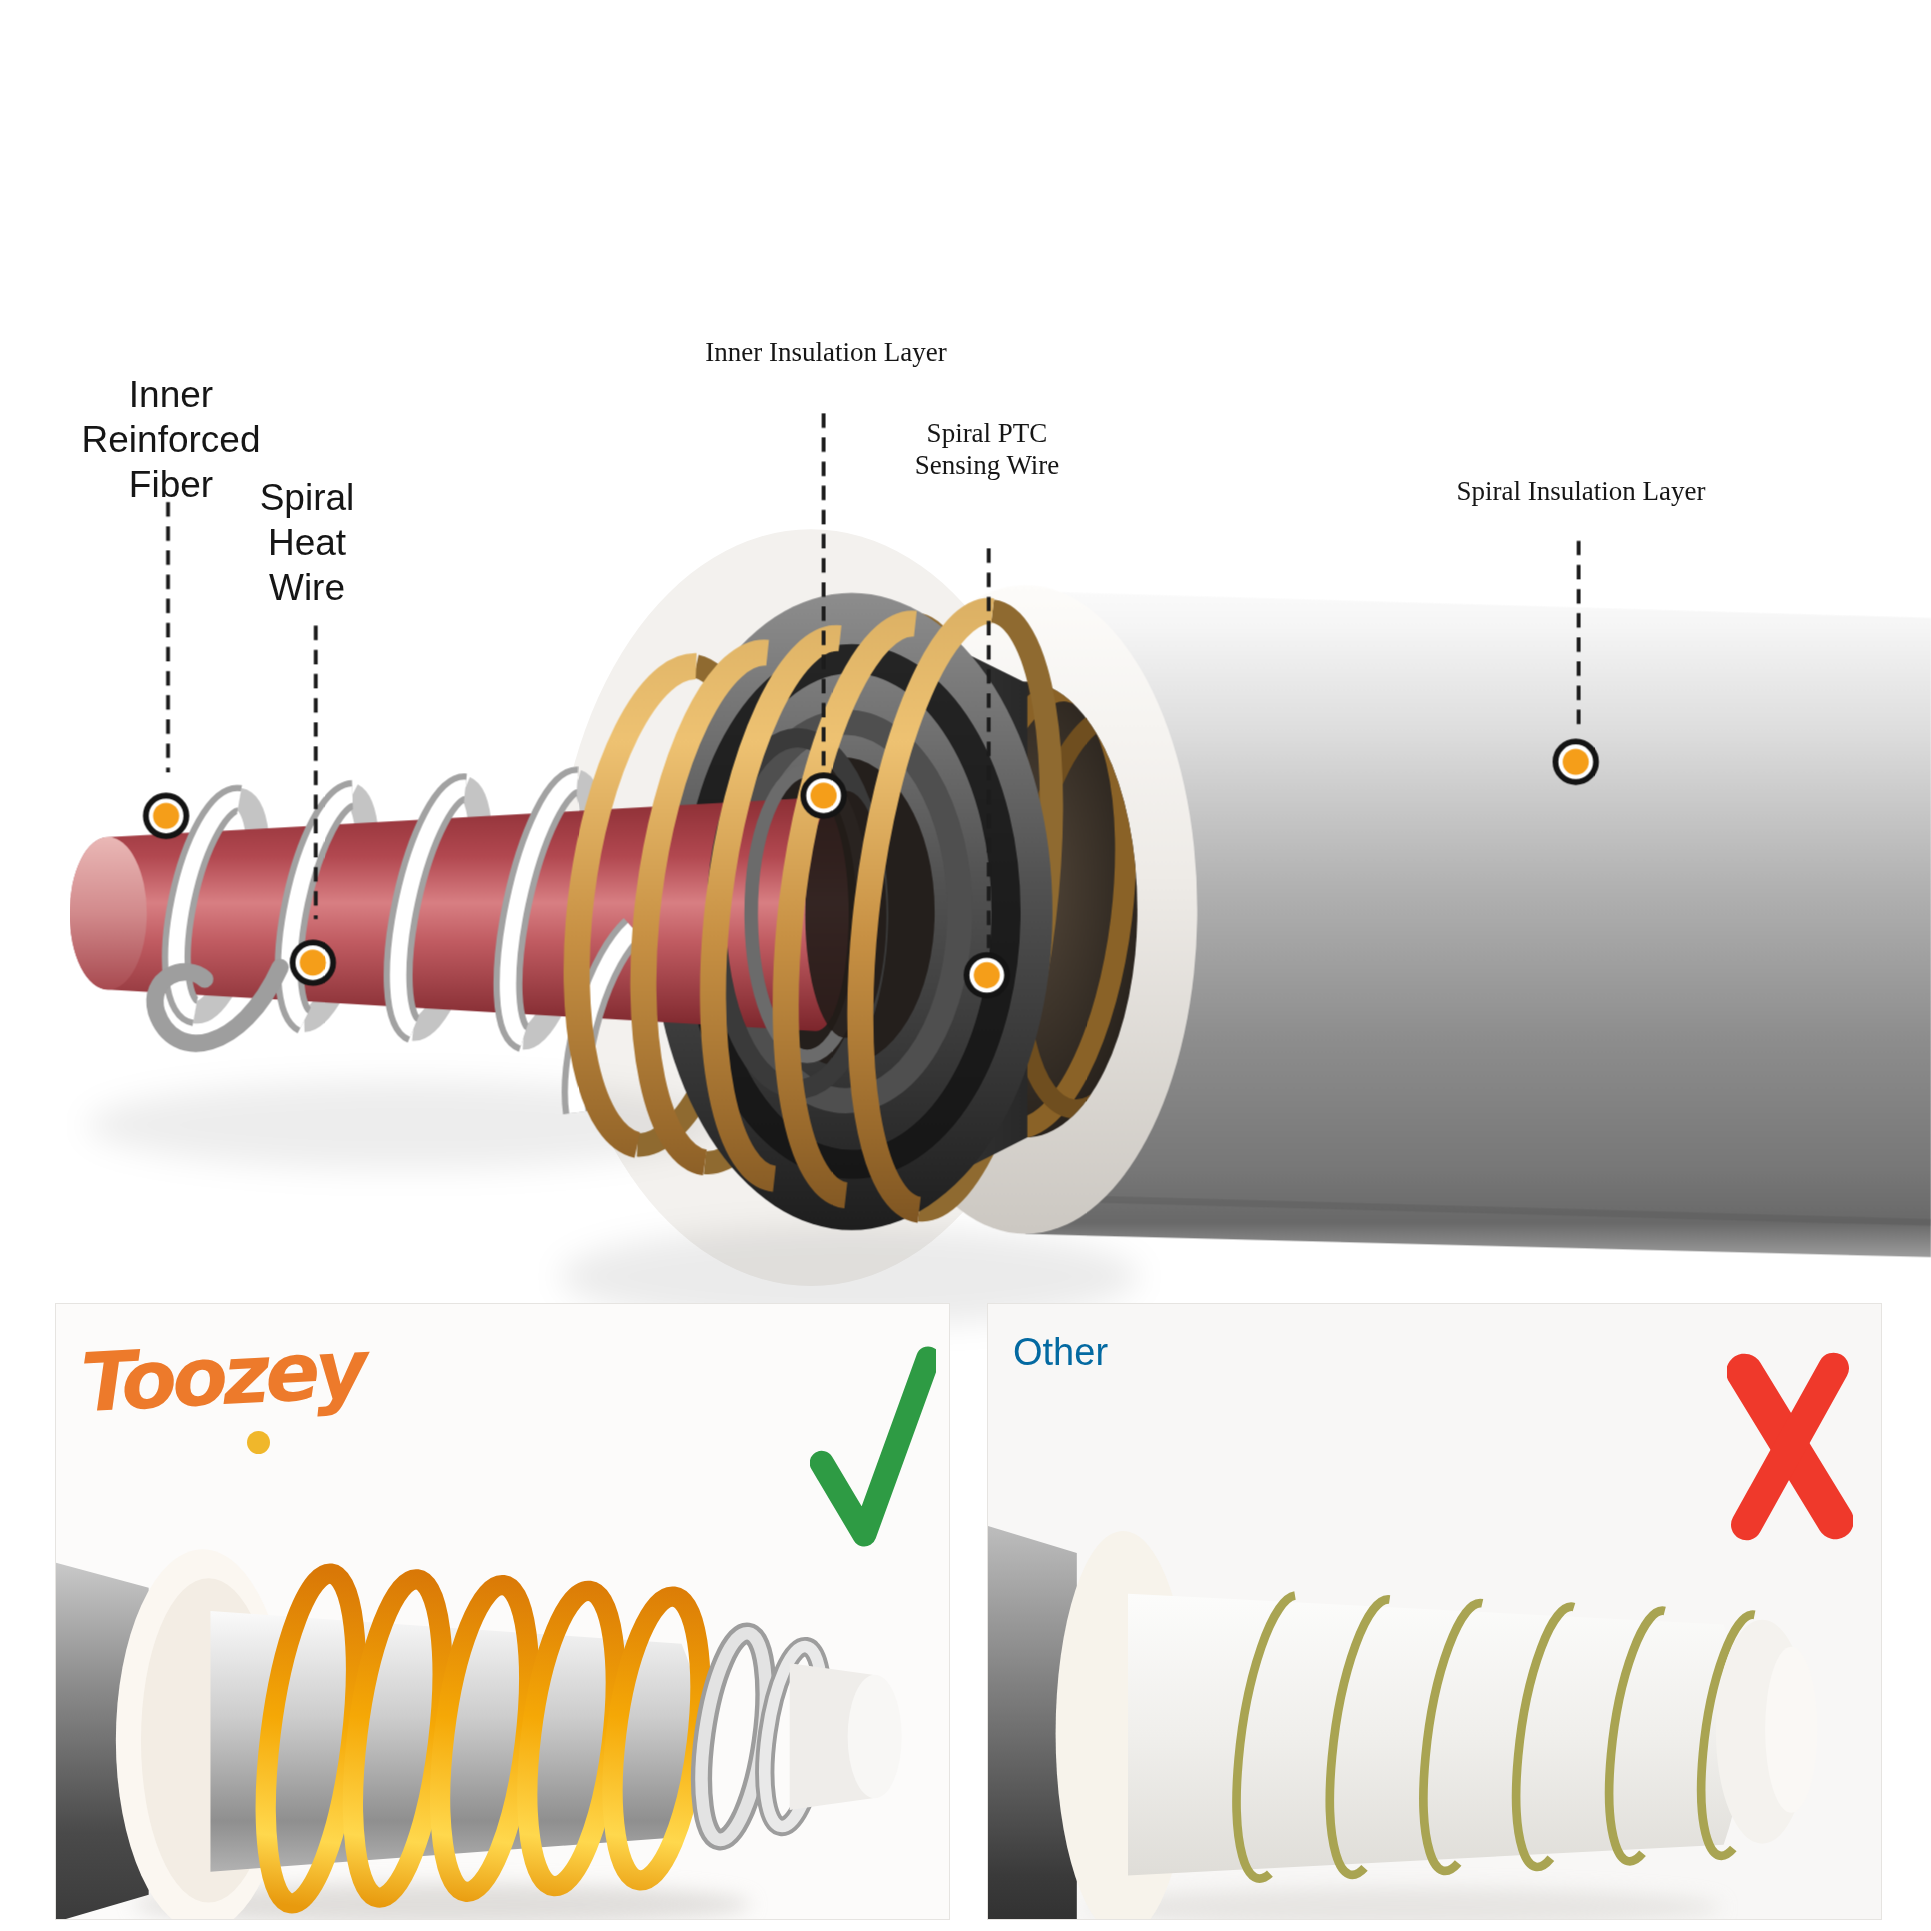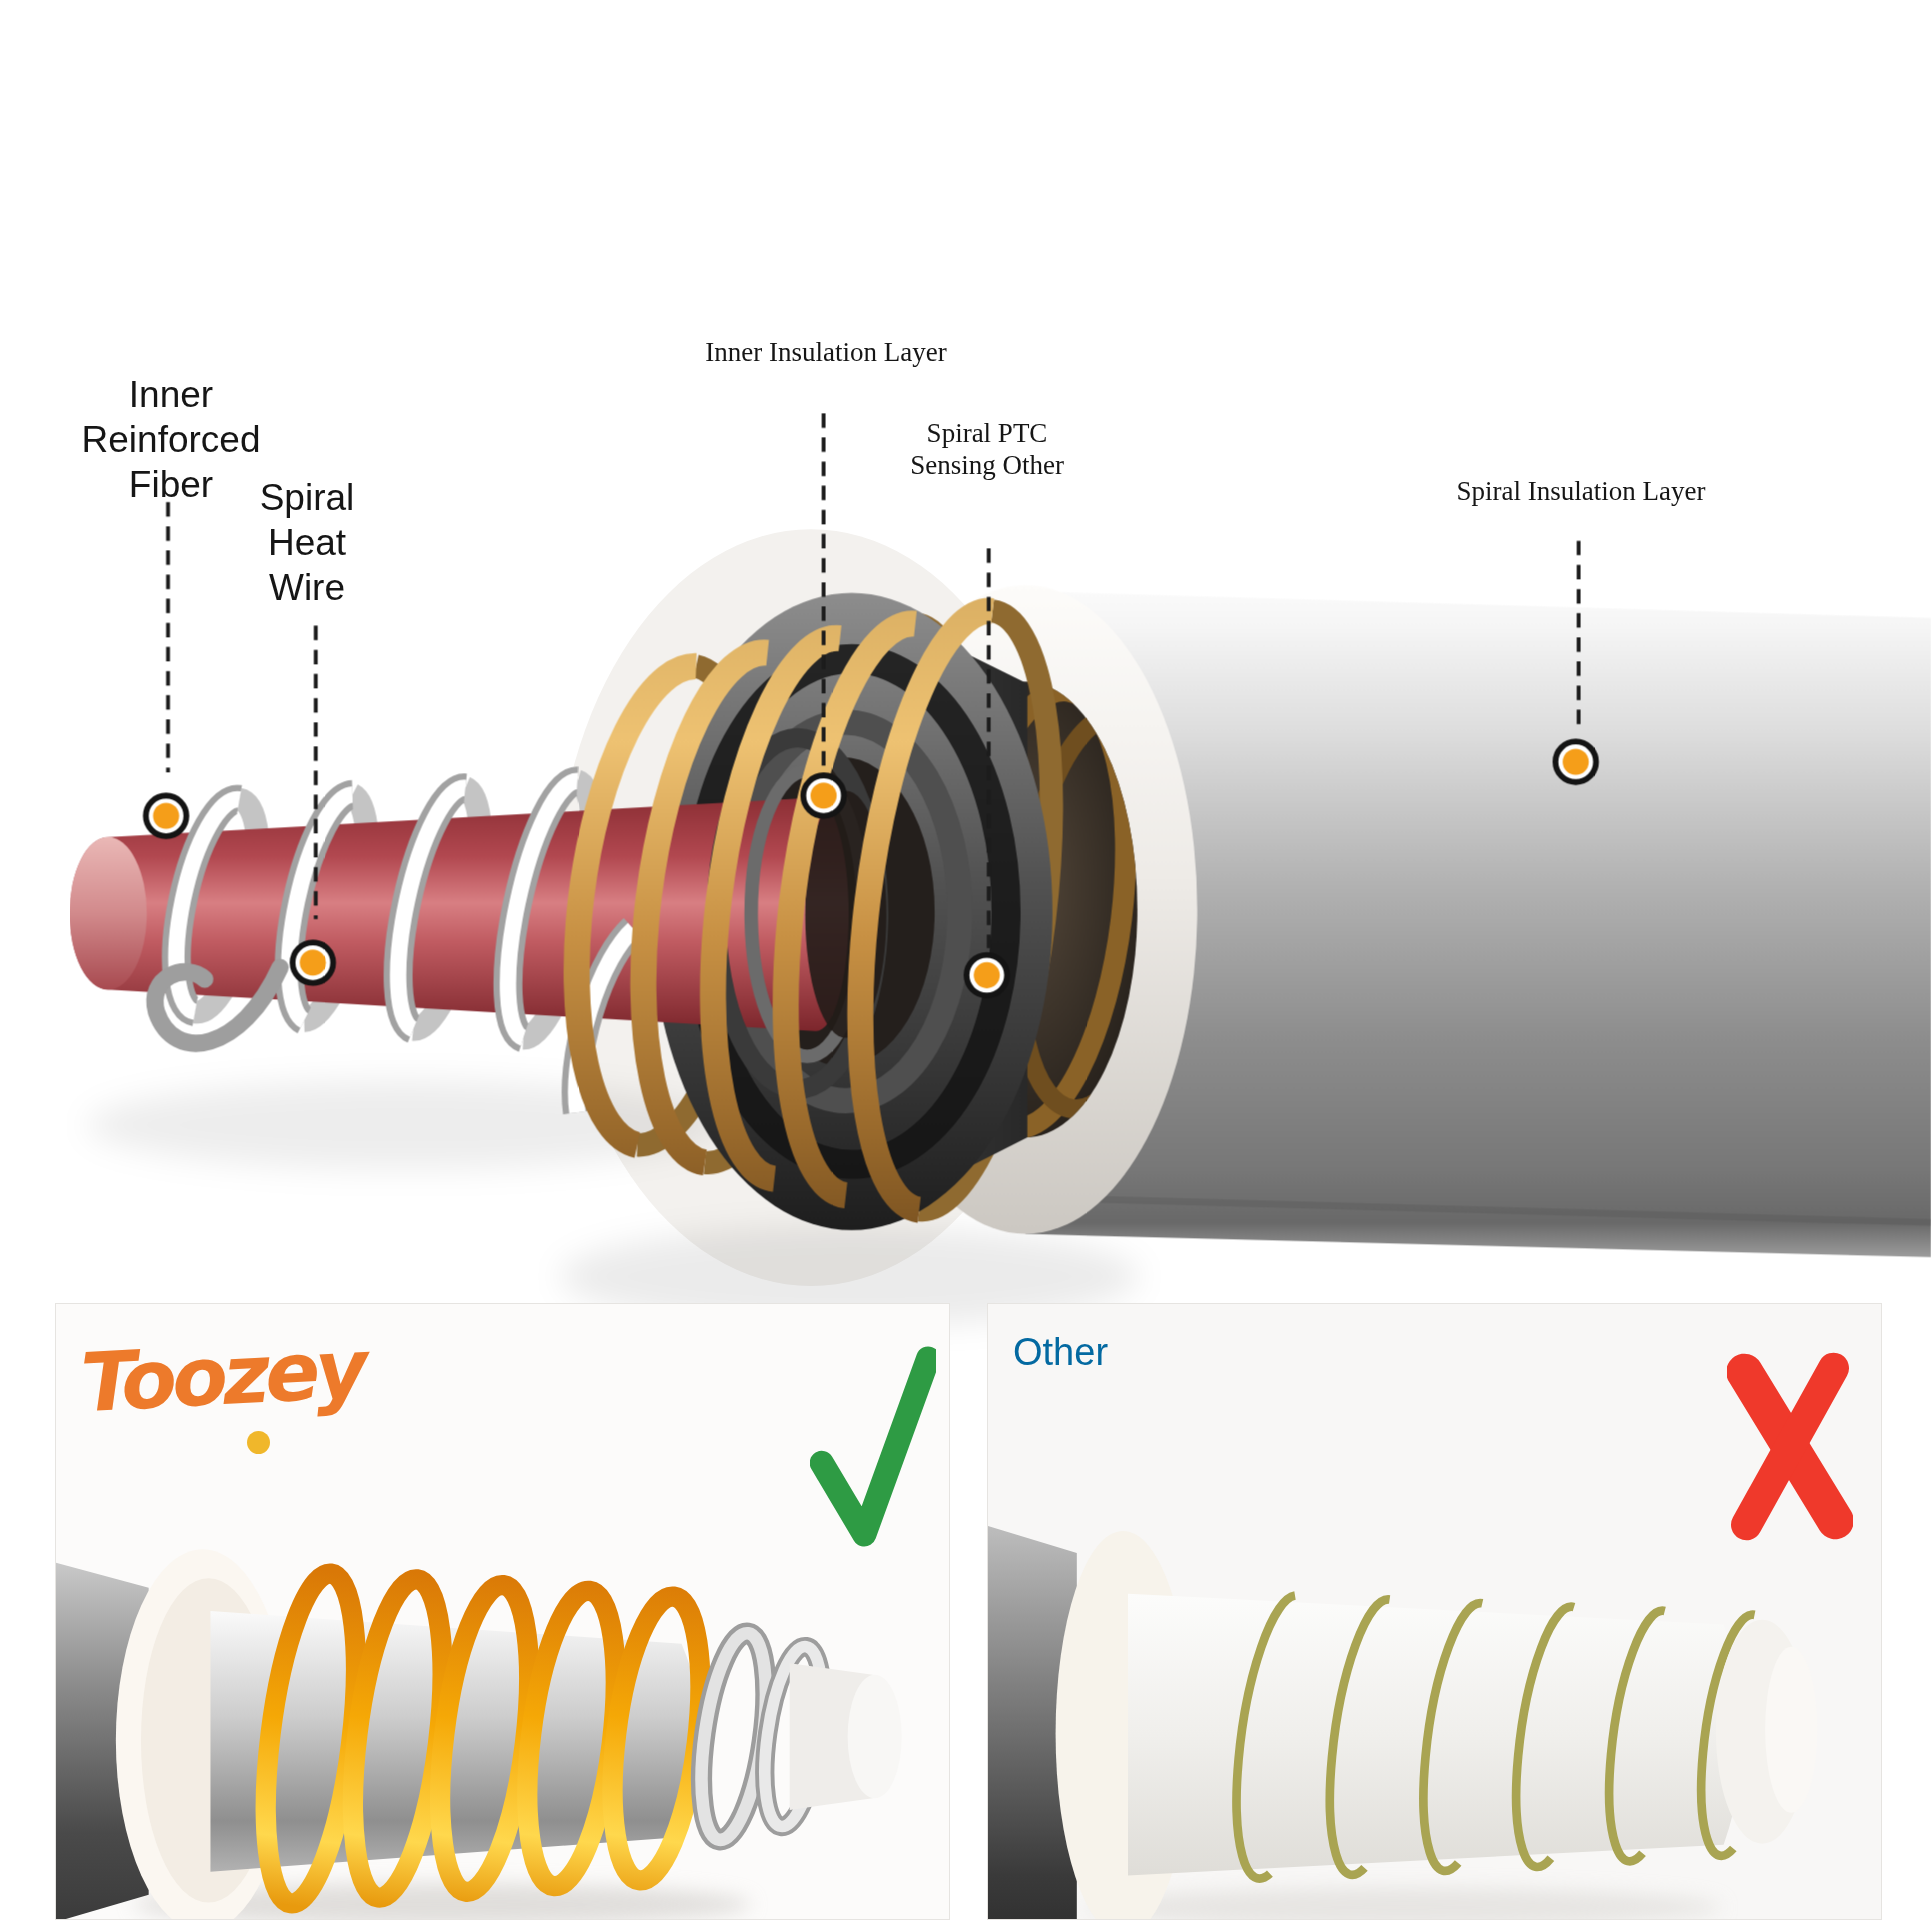--- a/index.html
+++ b/index.html
@@ -51,21 +51,21 @@
 
 
   <div class="callout small" id="label-fiber">Inner
 Reinforced
 Fiber</div>
   <div class="callout small" id="label-heatwire">Spiral
 Heat
 Wire</div>
   <div class="callout big" id="label-inner-insulation">Inner Insulation Layer</div>
   <div class="callout big" id="label-ptc">Spiral PTC
-Sensing Other</div>
+Sensing Wire</div>
   <div class="callout big" id="label-outer-insulation">Spiral Insulation Layer</div>
 
   <svg id="hero-svg" viewBox="0 400 2000 1000">
     <defs>
       <filter id="soft" x="-60%" y="-60%" width="220%" height="220%">
           <feGaussianBlur stdDeviation="16"></feGaussianBlur>
         </filter>
       <linearGradient id="gradCyl" x1="0" y1="580" x2="0" y2="1310" gradientUnits="userSpaceOnUse">
         <stop offset="0" stop-color="#ffffff"></stop>
           <stop offset="0.09" stop-color="#f6f6f6"></stop>

